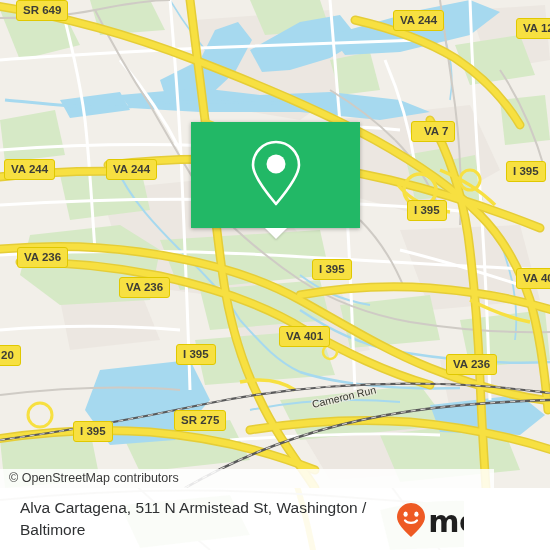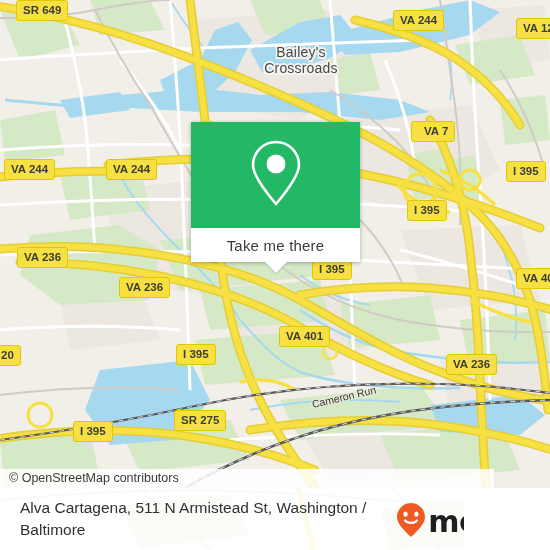--- a/index.html
+++ b/index.html
@@ -340,22 +340,20 @@
 
         <g>
           <path d="M185,488 C230,462 280,440 340,425 C400,410 460,403 550,400" stroke="#59595a" stroke-width="2.4" fill="none"></path>
           <path d="M185,488 C230,462 280,440 340,425 C400,410 460,403 550,400" stroke="#d9d6d2" stroke-width="1.1" stroke-dasharray="5 5" fill="none"></path>
           <path d="M0,440 C60,432 130,420 200,405 C280,388 360,382 440,384 C490,385 525,390 550,393" stroke="#59595a" stroke-width="2.2" fill="none"></path>
           <path d="M0,440 C60,432 130,420 200,405 C280,388 360,382 440,384 C490,385 525,390 550,393" stroke="#d9d6d2" stroke-width="1" stroke-dasharray="5 5" fill="none"></path>
         </g>
       </g>
     </svg>
 
-    <div class="place-label" style="left:246px; top:44px; width:110px;">Bailey's
-Crossroads</div>
 
     <div class="shield" style="left:0px;   top:0px;margin-left:16px;">SR 649</div>
     <div class="shield" style="left:393px; top:10px;">VA 244</div>
     <div class="shield" style="left:516px; top:18px;">VA 120</div>
     <div class="shield" style="left:411px; top:121px;padding-left:12px;">VA 7</div>
     <div class="shield" style="left:506px; top:161px;">I 395</div>
     <div class="shield" style="left:4px;   top:159px;">VA 244</div>
     <div class="shield" style="left:106px; top:159px;">VA 244</div>
     <div class="shield" style="left:407px; top:200px;">I 395</div>
     <div class="shield" style="left:17px;  top:247px;">VA 236</div>
@@ -372,23 +370,20 @@
     <div class="river-label" style="left:312px; top:398px; transform:rotate(-13deg); transform-origin:0 50%;">Cameron Run</div>
 
     <div id="callout">
       <div id="callout-top">
         <span>
           <svg width="58" height="70" viewBox="0 0 58 70" aria-hidden="true">
             <path d="M29,4 C16.3,4 6,14.3 6,27 C6,36.5 15.5,50 29,66 C42.5,50 52,36.5 52,27 C52,14.3 41.7,4 29,4 Z" fill="none" stroke="#ffffff" stroke-width="2.6" stroke-linejoin="round"></path>
             <circle cx="29" cy="26" r="9.5" fill="#ffffff"></circle>
           </svg>
         </span>
-      </div>
-      <div id="callout-bottom">
-        <span id="callout-label">Take me there</span>
       </div>
       <div id="callout-tail"></div>
     </div>
 
     <div id="attribution">
       <span id="attribution-text">© OpenStreetMap contributors</span>
     </div>
   </div>
 
   <div id="footer">

